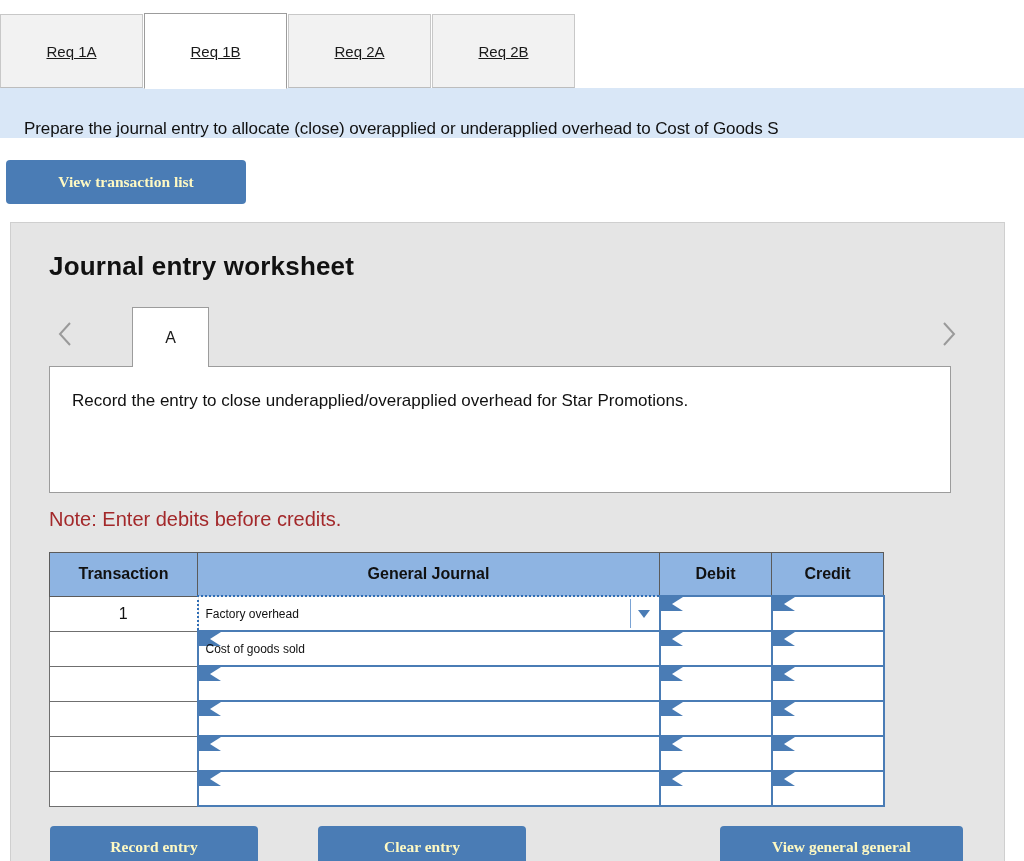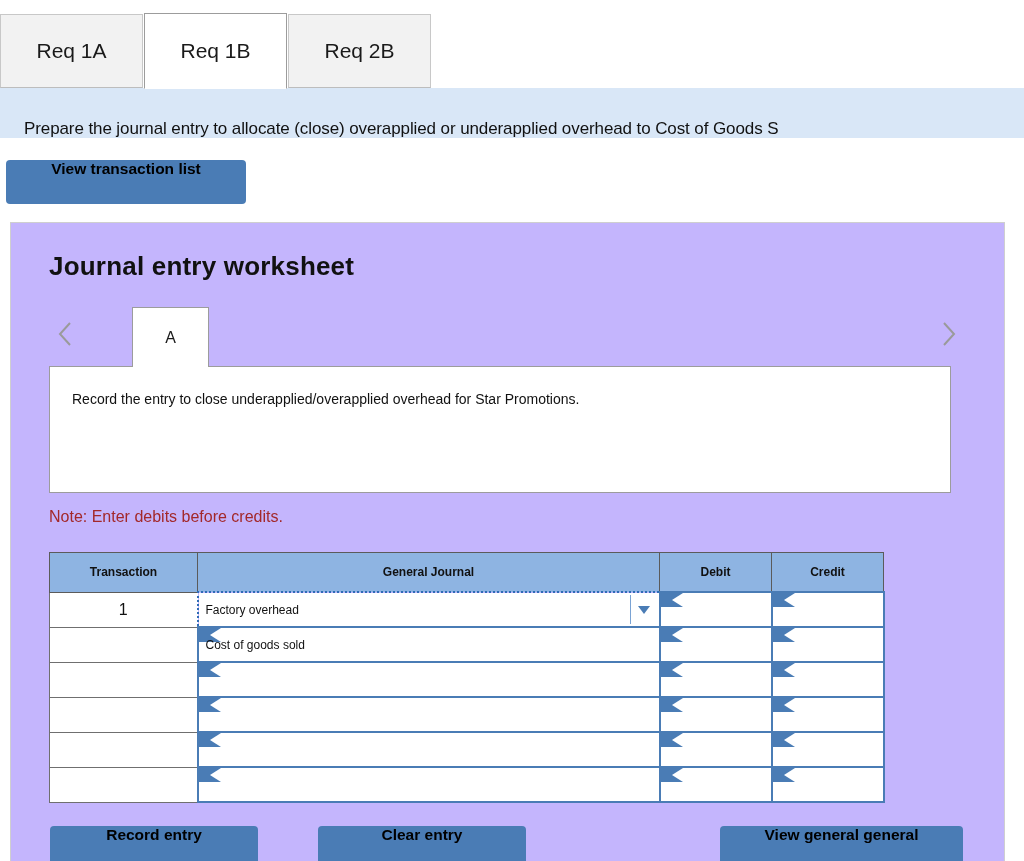--- a/index.html
+++ b/index.html
@@ -25,24 +25,25 @@
   }
   .req-tab {
     width: 143px;
     margin-right: 1px;
     background: #f2f2f2;
     border: 1px solid #c8c8c8;
     border-bottom: 1px solid #bdbdbd;
     display: flex;
     align-items: center;
     justify-content: center;
-    font-size: 21px;
+    font-size: 15px;
     color: #1a1a1a;
     cursor: pointer;
     user-select: none;
+    text-decoration: underline;
   }
   .req-tab.active {
     background: #ffffff;
     border: 1px solid #9c9c9c;
     border-bottom: 1px solid #ffffff;
     height: 76px;
     margin-top: -1px;
     z-index: 4;
   }
 
@@ -63,48 +64,49 @@
     font-size: 17px;
     color: #111111;
     white-space: nowrap;
     letter-spacing: -0.1px;
     margin-top: 32px;
   }
 
   
   .btn-blue {
     background: #4a7cb5;
-    color: #000000;
+    color: #fef9c3;
     border: none;
     border-radius: 4px;
-    font-family: Liberation Sans, sans-serif;
+    font-family: Liberation Serif, serif;
     font-weight: bold;
     font-size: 15.5px;
     cursor: pointer;
     display: flex;
+    align-items: center;
     justify-content: center;
     padding: 0 18px;
   }
 
   .view-transaction-btn {
     position: absolute;
     left: 6px;
     top: 160px;
     width: 240px;
     height: 44px;
   }
 
   
   .worksheet-panel {
     position: absolute;
     left: 10px;
     top: 222px;
     width: 995px;
     height: 640px;
-    background: #c4b5fd;
+    background: #e5e5e5;
     border: 1px solid #cfcfcf;
     border-bottom: none;
   }
 
   .worksheet-title {
     position: absolute;
     left: 38px;
     top: 28px;
     font-size: 26px;
     font-weight: bold;
@@ -152,46 +154,46 @@
     height: 127px;
     background: #ffffff;
     border: 1px solid #9c9c9c;
     z-index: 2;
   }
   .ws-desc-text {
     position: absolute;
     left: 22px;
     top: 22px;
     width: 700px;
-    font-size: 14px;
+    font-size: 17px;
     color: #111111;
     line-height: 1.45;
   }
 
   .note-text {
     position: absolute;
     left: 38px;
     top: 285px;
-    font-size: 16px;
+    font-size: 20px;
     color: #a3282a;
   }
 
   
   .journal-table {
     position: absolute;
     left: 38px;
     top: 329px;
     width: 830px;
     border-collapse: collapse;
     table-layout: fixed;
   }
   .journal-table th {
     background: #8eb4e2;
     border: 1px solid #5b5b5b;
-    font-size: 12px;
+    font-size: 16px;
     font-weight: bold;
     color: #111111;
     height: 34px;
     padding: 12px;
     text-align: center;
   }
   .journal-table td {
     padding: 0;
     height: 35px;
     background: #ffffff;
@@ -286,20 +288,23 @@
 <body>
 
 <div class="req-tabs">
   <div class="req-tab">
     <span>Req 1A</span>
   </div>
   <div class="req-tab active">
     <span>Req 1B</span>
   </div>
   <div class="req-tab">
+    <span>Req 2A</span>
+  </div>
+  <div class="req-tab">
     <span>Req 2B</span>
   </div>
 </div>
 
 <div class="instruction-banner">
   <div class="instruction-text">Prepare the journal entry to allocate (close) overapplied or underapplied overhead to Cost of Goods S</div>
 </div>
 
 <button class="btn-blue view-transaction-btn">
   <span>View transaction list</span>

